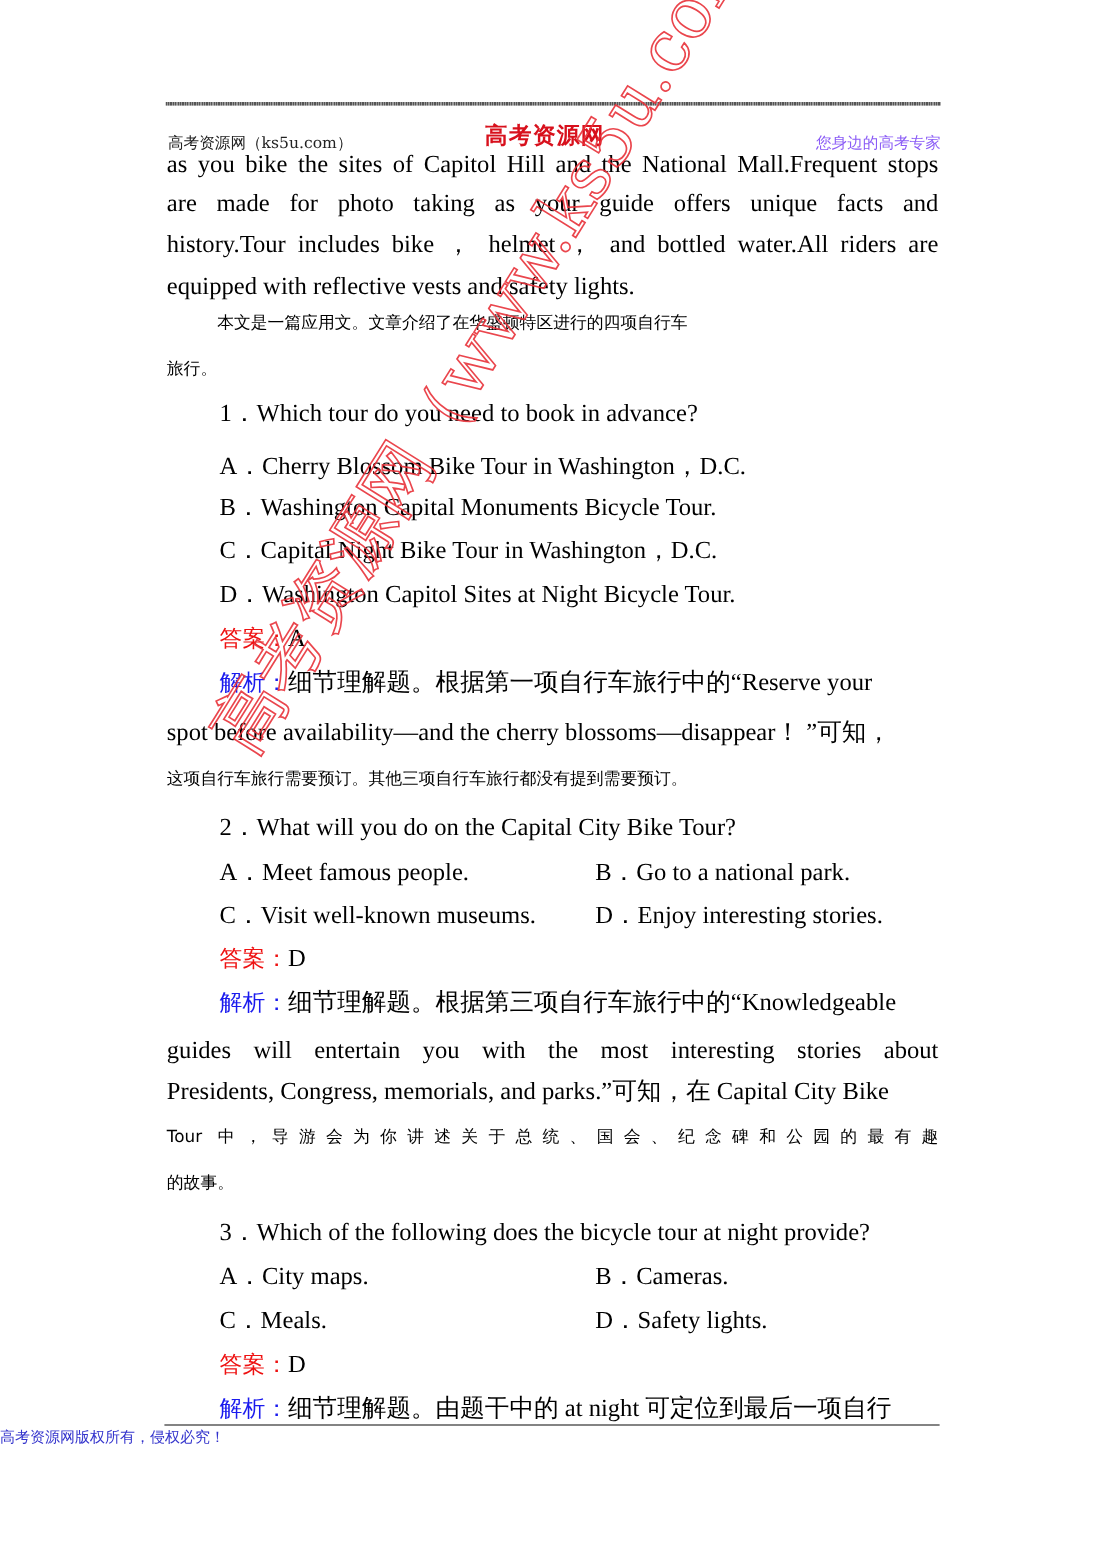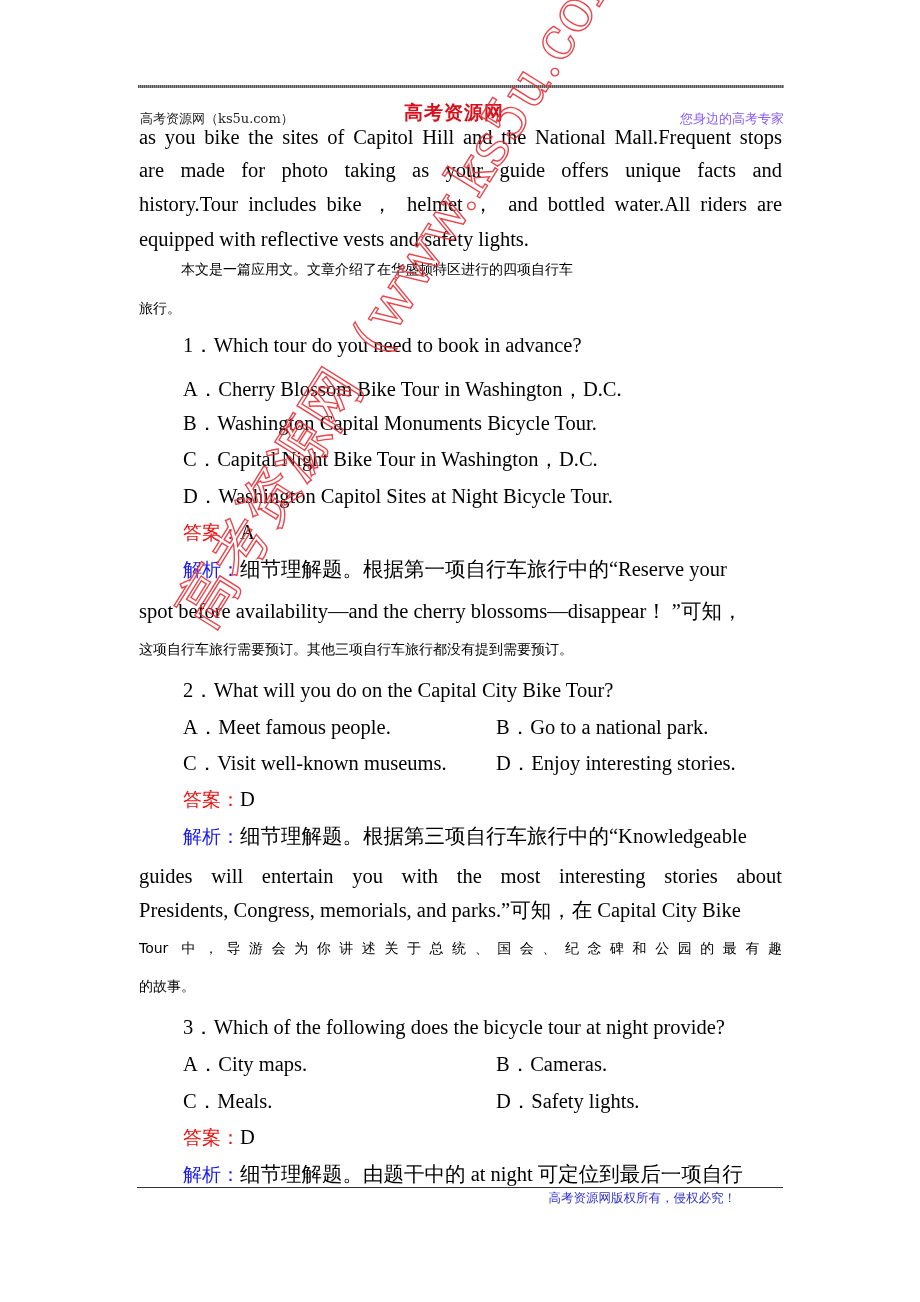--- a/index.html
+++ b/index.html
@@ -13,21 +13,21 @@
   .header-rule { position: absolute; left: 138px; top: 85px; width: 646px; height: 3px;
                  background: repeating-linear-gradient(90deg,#555 0 1px,#999 1px 2px); }
   .content { position: absolute; left: 139px; top: 108px; width: 643px; font-size: 20.5px; }
   .line { position: absolute; left: 0; white-space: nowrap; line-height: 30px; margin-top: 12px; }
   .justify { width: 643px; text-align: justify; text-align-last: justify; white-space: normal; }
   .cjk { font-family: "DejaVu Sans", sans-serif; font-size: 14px; }
   .red { color: #ee1111; font-family: "DejaVu Sans", sans-serif; font-size: 19px; }
   .blue { color: #1a1aee; font-family: "DejaVu Sans", sans-serif; font-size: 19px; }
   .opt-col2 { position: absolute; left: 357px; }
   .footer-rule { position: absolute; left: 137px; top: 1187px; width: 646px; height: 1px; background: #333; }
-  .footer { position: absolute; left: 0; width: 736px; top: 1190px; text-align: right; font-size: 12.5px;
+  .footer { position: absolute; left: 0; width: 736px; top: 1190px; text-align: left; font-size: 12.5px;
             color: #3333cc; font-family: "DejaVu Serif", serif; }
   .watermark { position: absolute; left: 160px; top: 600px; transform: rotate(-58deg); transform-origin: left top;
                font-size: 58px; color: transparent; -webkit-text-stroke: 1.4px #e8323a; white-space: nowrap;
                font-family: "DejaVu Serif", serif; opacity: 0.9; pointer-events: none; }
 </style>
 </head>
 <body>
 
 <div class="header">
   <span class="header-left">高考资源网（ks5u.com）</span>

